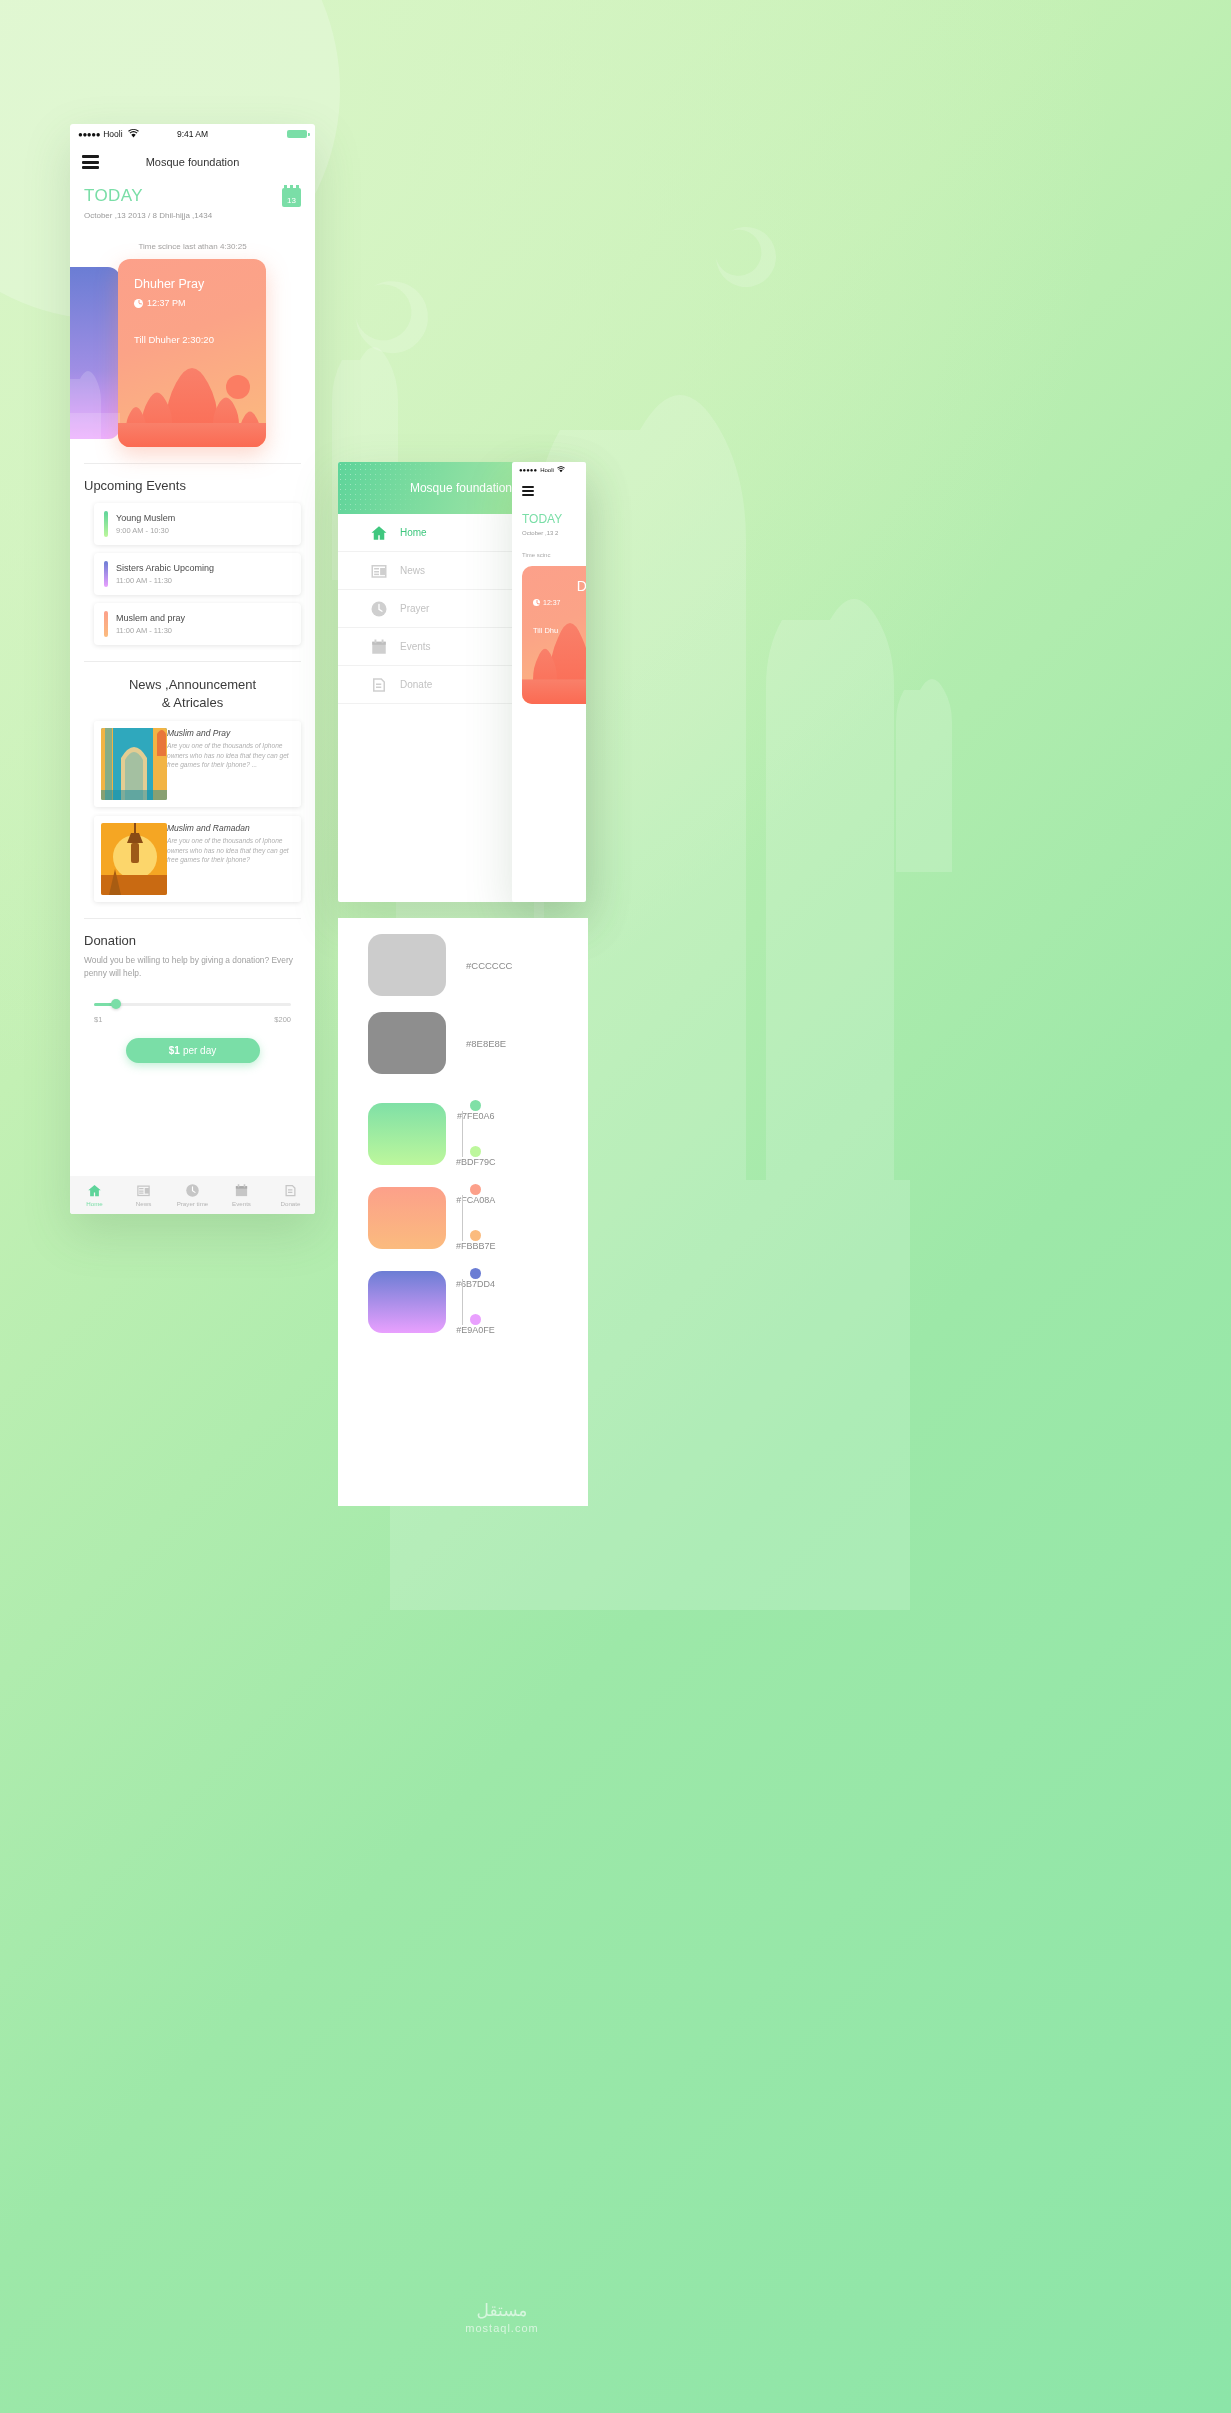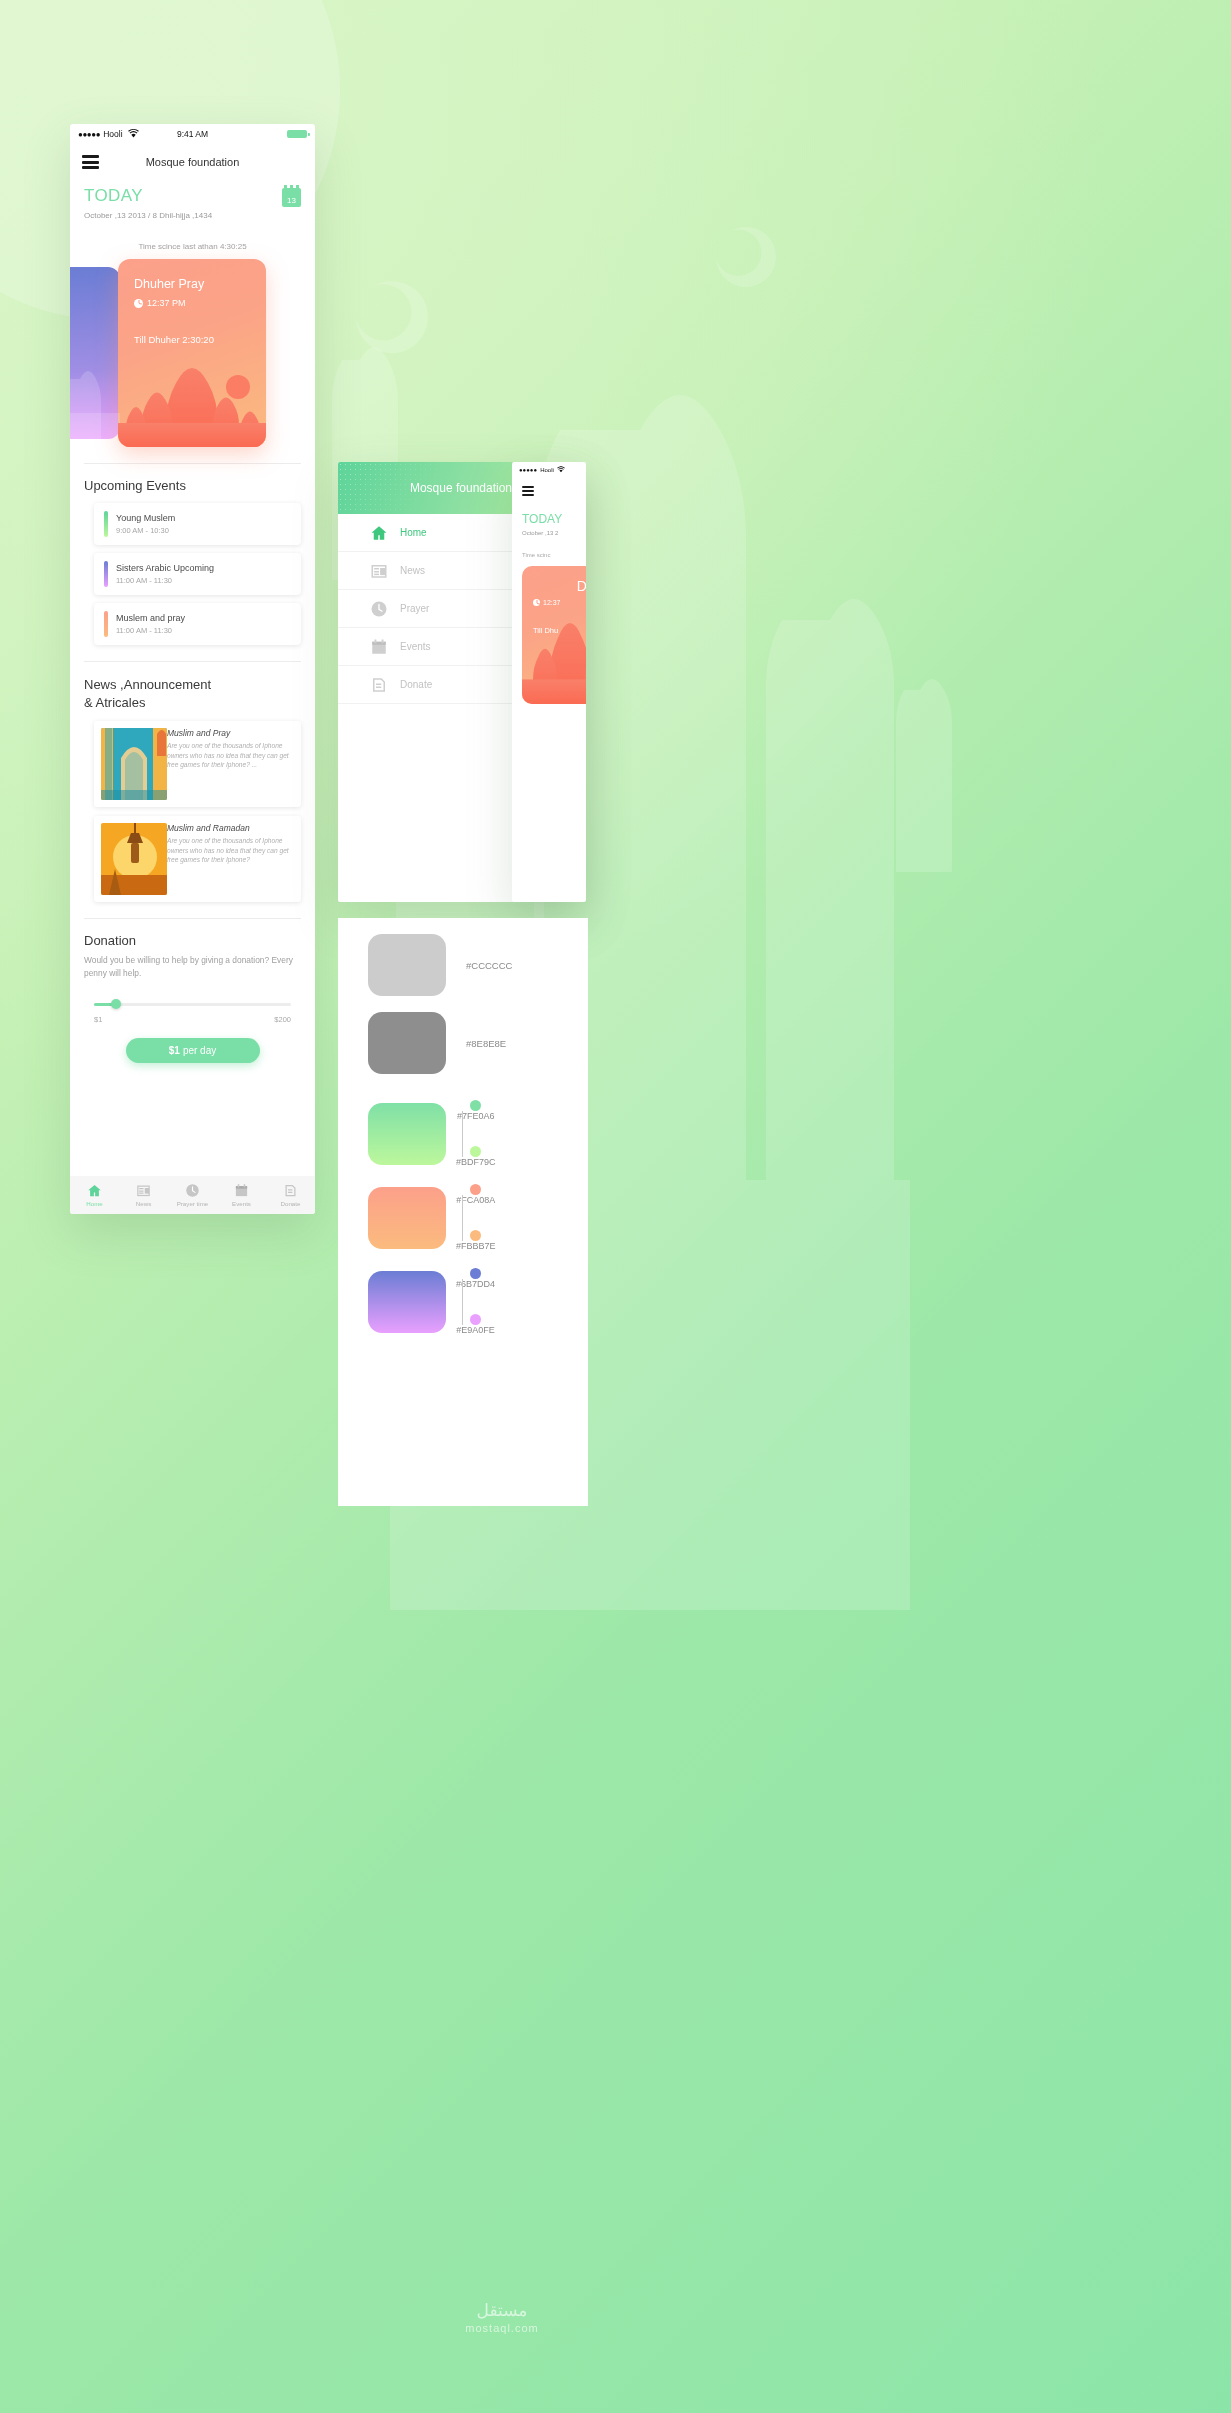--- a/index.html
+++ b/index.html
@@ -136,21 +136,21 @@
   .pcard-next .clock-glyph::after { background: #5ed49a; }
 
   
   .card-art { position: absolute; left: 0; right: 0; bottom: 0; height: 86px; z-index: 1; }
   .card-art svg { width: 100%; height: 100%; display: block; }
 
   
   .sec { padding: 0 14px; }
   .divider { height: 1px; background: #ececec; margin: 16px 14px 0 14px; }
   .sec-title { font-size: 13px; color: #3a3a3a; font-weight: 400; margin-top: 14px; }
-  .sec-title.two-line { line-height: 1.35; }
+  .sec-title.two-line { line-height: 1.35; text-align: center; }
 
   
   .evt-list { margin-top: 10px; padding-left: 10px; }
   .evt {
     display: flex; align-items: center; gap: 8px;
     background: #fff; border-radius: 4px;
     box-shadow: 0 1px 5px rgba(0,0,0,0.10);
     padding: 8px 10px; margin-bottom: 8px;
   }
   .evt-bar { width: 4px; height: 26px; border-radius: 2px; flex: none; }

